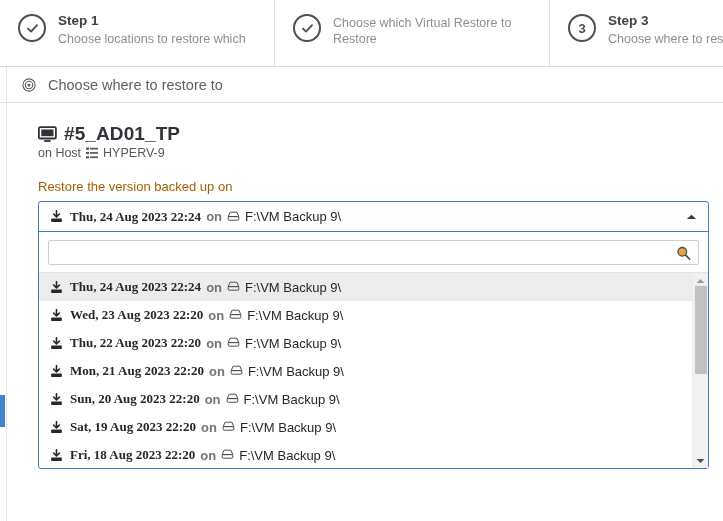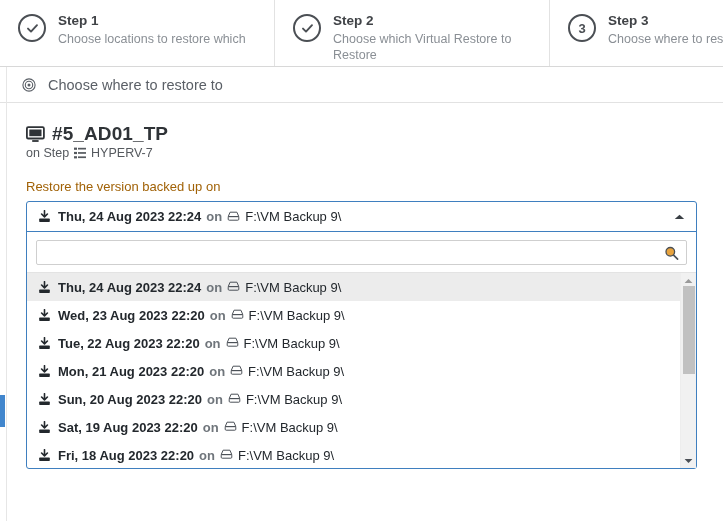--- a/index.html
+++ b/index.html
@@ -91,21 +91,21 @@
     display: flex;
     align-items: center;
   }
   .section-header-label {
     font-size: 14.5px;
     color: #5a5f66;
   }
 
   
   .content {
-    padding: 20px 0 0 26px;
+    padding: 20px 0 0 38px;
     position: relative;
   }
   .vm-title-row {
     display: flex;
     align-items: center;
     margin-bottom: 1px;
   }
   .vm-icon { margin-right: 7px; display: flex; align-items: center; }
   .vm-name {
     font-size: 19px;
@@ -158,20 +158,21 @@
   .entry {
     display: flex;
     align-items: center;
     white-space: nowrap;
     font-size: 13px;
   }
   .entry .save-icon { margin-right: 7px; display: flex; align-items: center; }
   .entry .date {
     font-weight: bold;
     color: #23282d;
+    font-family: Liberation Serif, serif;
   }
   .entry .on {
     color: #6f757b;
     margin: 0 5px;
     font-weight: bold;
   }
   .entry .drive-icon { margin-right: 5px; display: flex; align-items: center; }
   .entry .path { color: #23282d; font-weight: normal; }
 
   .dropdown-search-wrap {
@@ -296,21 +297,20 @@
 
   <div class="step step-2">
     <div class="step-circle">
       <span>
         <svg width="15" height="15" viewBox="0 0 15 15">
             <path d="M3 7.6 L6 10.6 L12 4.2" fill="none" stroke="#4b4f54" stroke-width="1.9" stroke-linecap="round" stroke-linejoin="round"></path>
           </svg>
       </span>
     </div>
     <div class="step-text">
-      <div class="step-title">Step 2</div>
       <div class="step-desc">Choose which Virtual Restore to Restore</div>
     </div>
   </div>
 
   <div class="step step-3">
     <div class="step-circle">
       <span class="step-number">3</span>
     </div>
     <div class="step-text">
       <div class="step-title">Step 3</div>
@@ -338,32 +338,32 @@
       <svg width="19" height="17" viewBox="0 0 19 17">
         <rect x="0.9" y="1.2" width="17" height="11.3" rx="1.3" fill="none" stroke="#2f3337" stroke-width="1.8"></rect>
         <rect x="3.3" y="3.5" width="12.2" height="6.7" fill="#2f3337"></rect>
         <rect x="6.2" y="14.1" width="6.4" height="1.8" fill="#2f3337"></rect>
       </svg>
     </span>
     <span class="vm-name">#5_AD01_TP</span>
   </div>
 
   <div class="vm-host-row">
-    <span class="vm-host-prefix">on Step</span>
+    <span class="vm-host-prefix">on Host</span>
     <span class="host-icon">
       <svg width="12" height="12" viewBox="0 0 12 12">
         <rect x="0" y="0.6" width="3" height="2.2" fill="#55595e"></rect>
         <rect x="4" y="0.8" width="8" height="1.7" fill="#55595e"></rect>
         <rect x="0" y="4.9" width="3" height="2.2" fill="#55595e"></rect>
         <rect x="4" y="5.1" width="8" height="1.7" fill="#55595e"></rect>
         <rect x="0" y="9.2" width="3" height="2.2" fill="#55595e"></rect>
         <rect x="4" y="9.4" width="8" height="1.7" fill="#55595e"></rect>
       </svg>
     </span>
-    <span class="vm-host-name">HYPERV-7</span>
+    <span class="vm-host-name">HYPERV-9</span>
   </div>
 
   <div class="field-label">Restore the version backed up on</div>
 
   <div class="dropdown">
 
     <div class="dropdown-selected">
       <span class="entry">
         <span class="save-icon">
           <svg width="13" height="13" viewBox="0 0 13 13">
@@ -441,21 +441,21 @@
             </span>
           </li>
           <li>
             <span class="entry">
               <span class="save-icon">
                 <svg width="13" height="13" viewBox="0 0 13 13">
                   <path d="M6.5 0.7 L6.5 5.6 M3.6 4.0 L6.5 6.9 L9.4 4.0" fill="none" stroke="#23282d" stroke-width="1.6" stroke-linecap="round" stroke-linejoin="round"></path>
                   <rect x="1.2" y="8.6" width="10.6" height="3.3" rx="0.6" fill="#23282d"></rect>
                 </svg>
               </span>
-              <span class="date">Tue, 22 Aug 2023 22:20</span>
+              <span class="date">Thu, 22 Aug 2023 22:20</span>
               <span class="on">on</span>
               <span class="drive-icon">
                 <svg width="13" height="12" viewBox="0 0 13 12">
                   <path d="M3.1 1.2 L9.9 1.2 L11.8 5.6 L1.2 5.6 Z" fill="none" stroke="#4b5057" stroke-width="1"></path>
                   <rect x="1.2" y="5.6" width="10.6" height="3.6" rx="1" fill="none" stroke="#4b5057" stroke-width="1"></rect>
                 </svg>
               </span>
               <span class="path">F:\VM Backup 9\</span>
             </span>
           </li>

